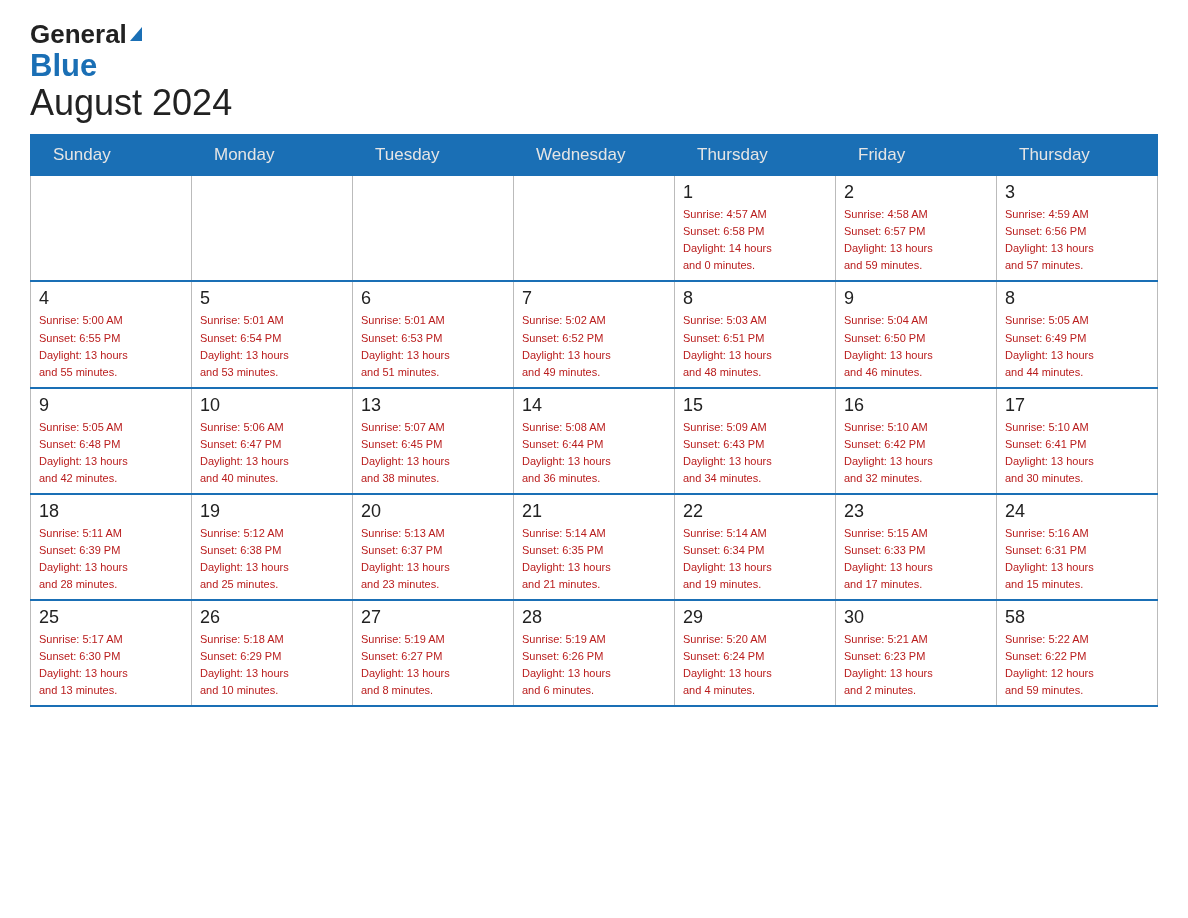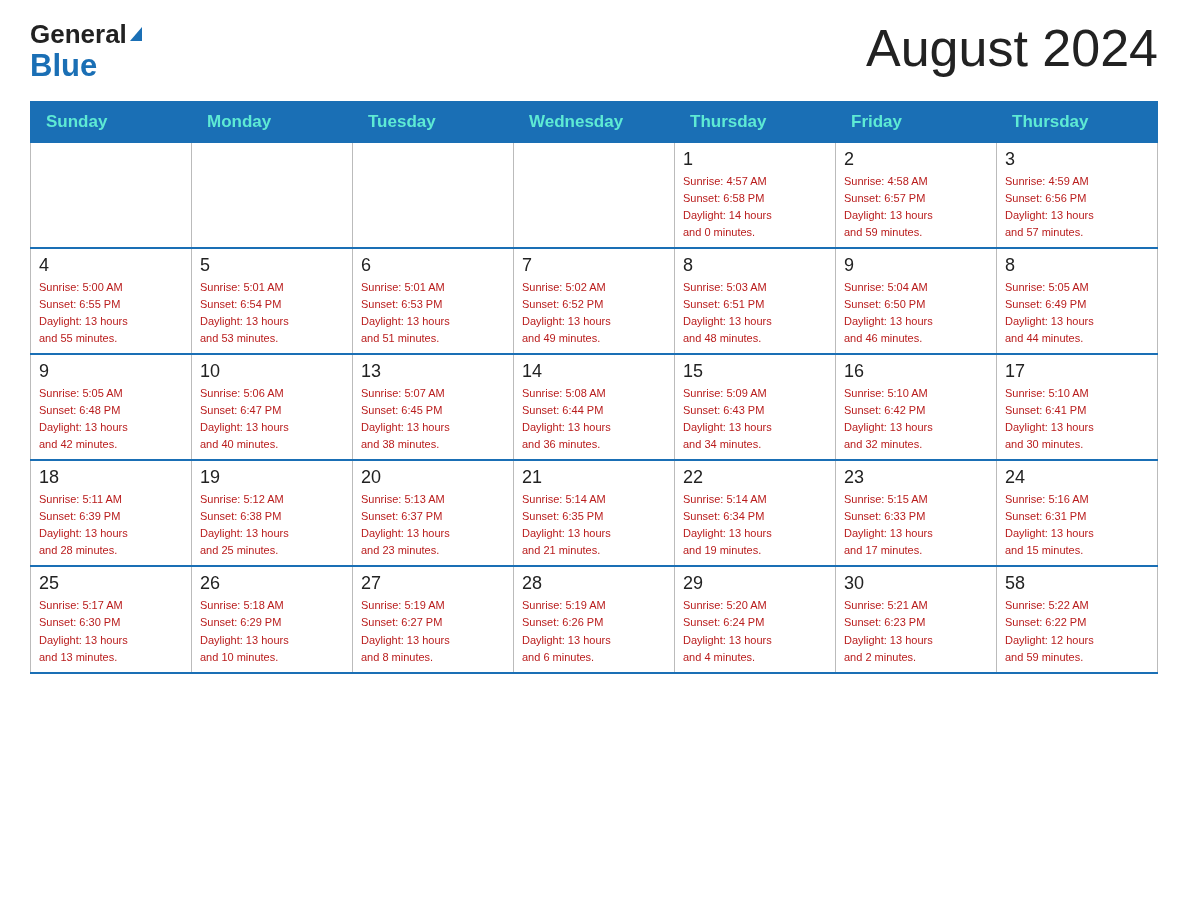--- a/index.html
+++ b/index.html
@@ -6,21 +6,22 @@
     body {
       font-family: Arial, sans-serif;
       background: #fff;
       padding: 20px 30px;
       color: #222;
     }
     .header {
       display: flex;
       justify-content: space-between;
       align-items: flex-start;
-      margin-bottom: 18px;
+      margin-bottom: 12px;
+      flex-direction: column;
     }
     .logo {
       display: flex;
       flex-direction: column;
       align-items: flex-start;
     }
     .logo-general {
       font-size: 26px;
       font-weight: bold;
       color: #222;
@@ -38,41 +39,41 @@
       height: 0;
       border-left: 12px solid transparent;
       border-bottom: 14px solid #1a6fb5;
       margin-left: 3px;
       vertical-align: middle;
     }
     .title-block {
       text-align: right;
     }
     .month-title {
-      font-size: 52px;
+      font-size: 36px;
       font-weight: normal;
       color: #222;
       line-height: 1.1;
     }
     .location-title {
       font-size: 22px;
       color: #444;
       margin-top: 4px;
     }
     .calendar {
       width: 100%;
       border-collapse: collapse;
       border: 1px solid #bbb;
     }
     .calendar th {
       background: #1a6fb5;
-      color: #5eead4;
+      color: #e5e5e5;
       font-size: 17px;
-      font-weight: bold;
-      padding: 10px 15px;
+      font-weight: normal;
+      padding: 10px 22px;
       text-align: left;
       border: 1px solid #1a6fb5;
     }
     .calendar td {
       vertical-align: top;
       border: 1px solid #bbb;
       padding: 6px 8px;
       width: 14.28%;
       min-height: 90px;
       font-size: 13.5px;

